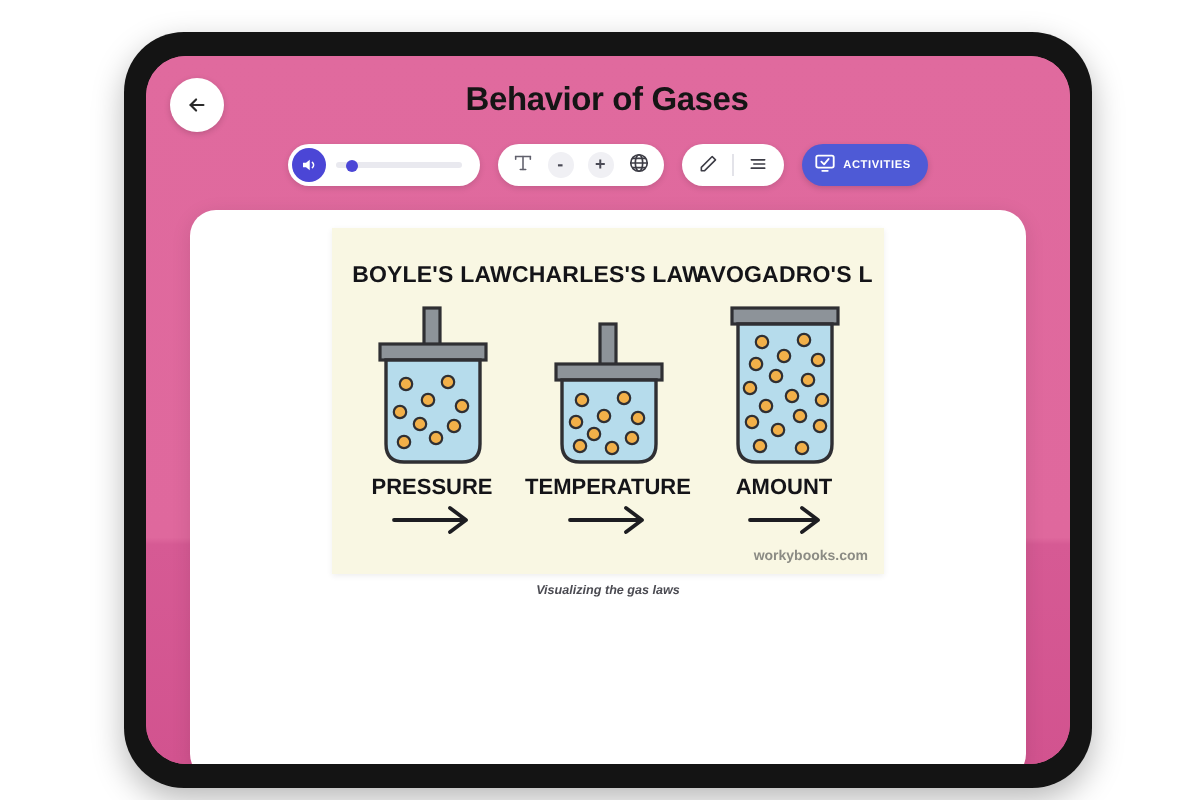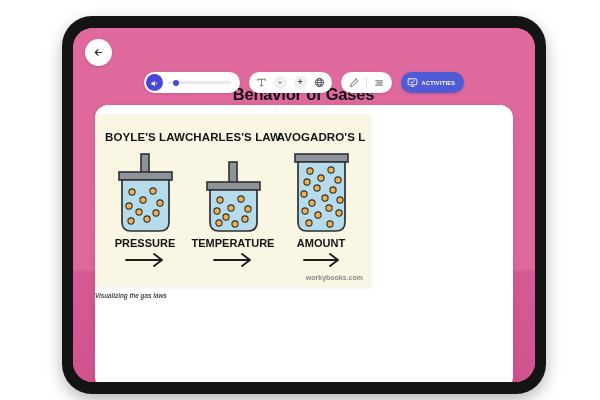--- a/index.html
+++ b/index.html
@@ -73,21 +73,20 @@
 
   .page-title {
     position: absolute;
     left: 0; right: 1px;
     top: 13px;
     text-align: center;
     font-size: 16.5px;
     font-weight: 800;
     color: #151515;
     letter-spacing: -0.2px;
-    margin-top: 44px;
   }
 
   
   .toolbar {
     position: absolute;
     left: 0; right: 0;
     top: 44px;
     display: flex;
     justify-content: center;
     align-items: center;
@@ -195,21 +194,21 @@
     border-radius: 13px;
     box-shadow: 0 2px 10px rgba(0,0,0,0.10);
     overflow: hidden;
     padding: 9px 0 0 0;
   }
 
   
   .figure-wrap {
     display: flex;
     flex-direction: column;
-    align-items: flex-start;
+    align-items: center;
   }
   .figure-box {
     width: 276px;
     height: 173px;
     background: #f9f7e3;
     position: relative;
     box-shadow: 0 1px 3px rgba(0,0,0,0.07);
   }
   .figure-box svg { display: block; }
   .figure-caption {

